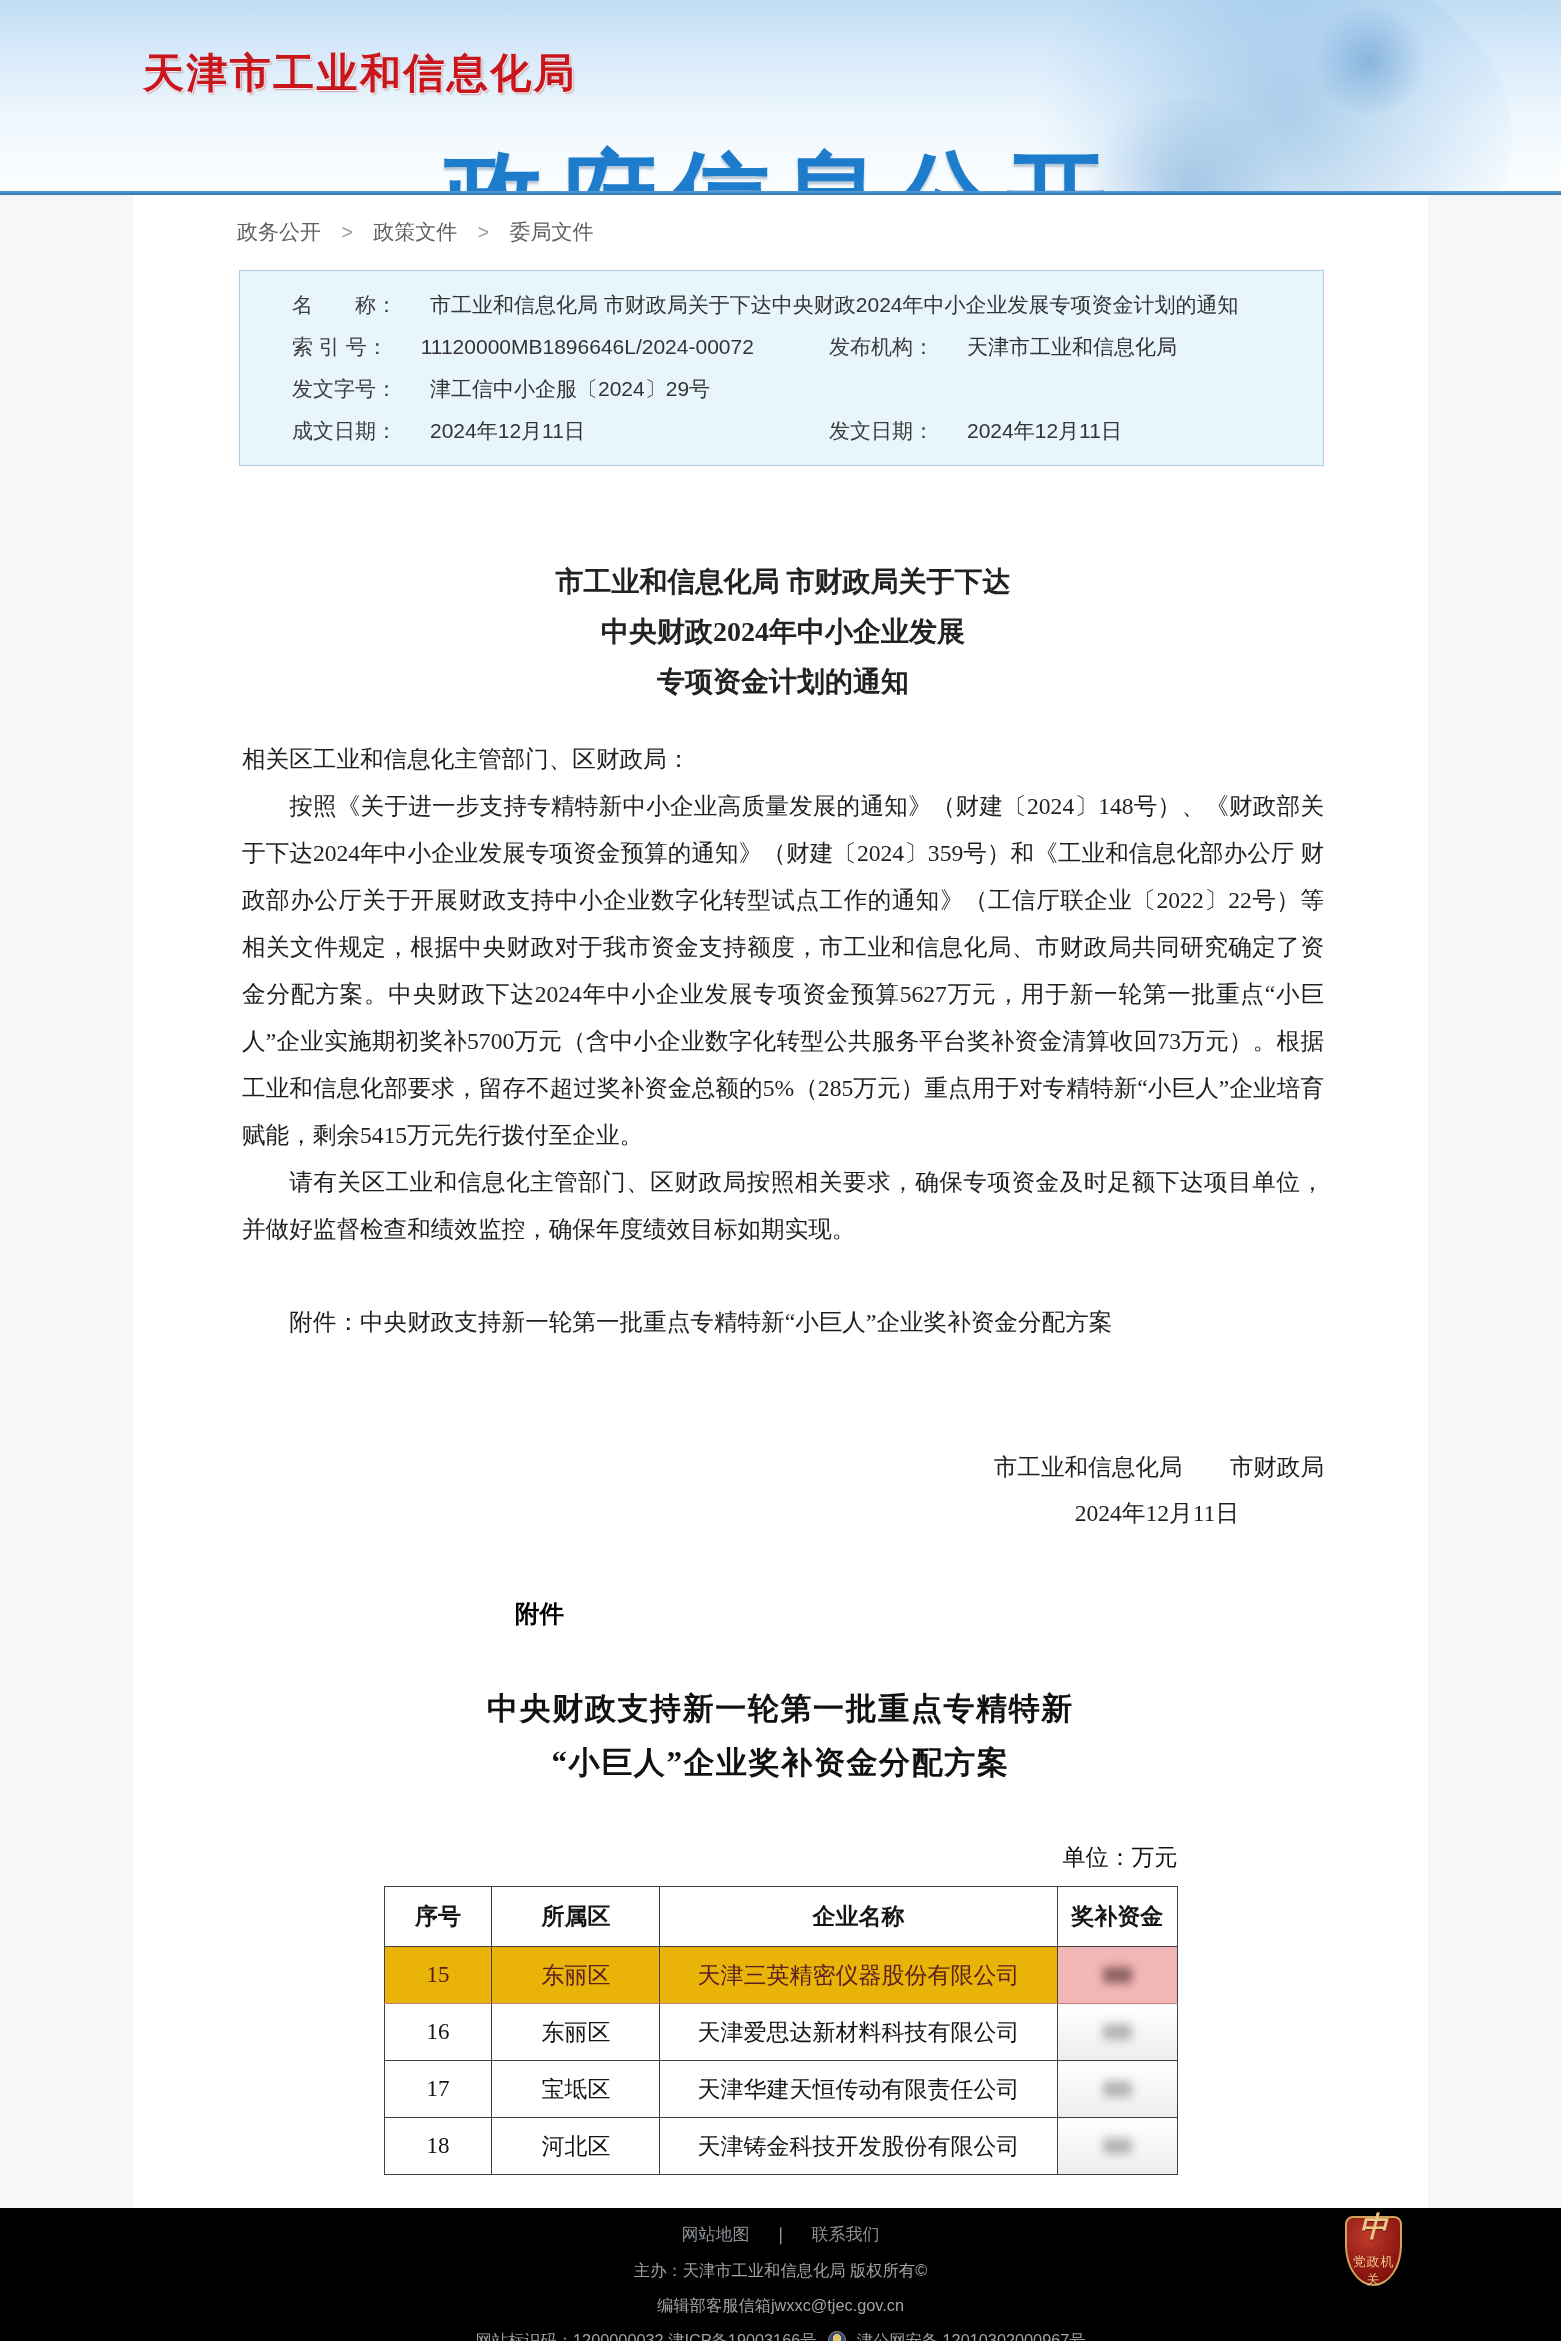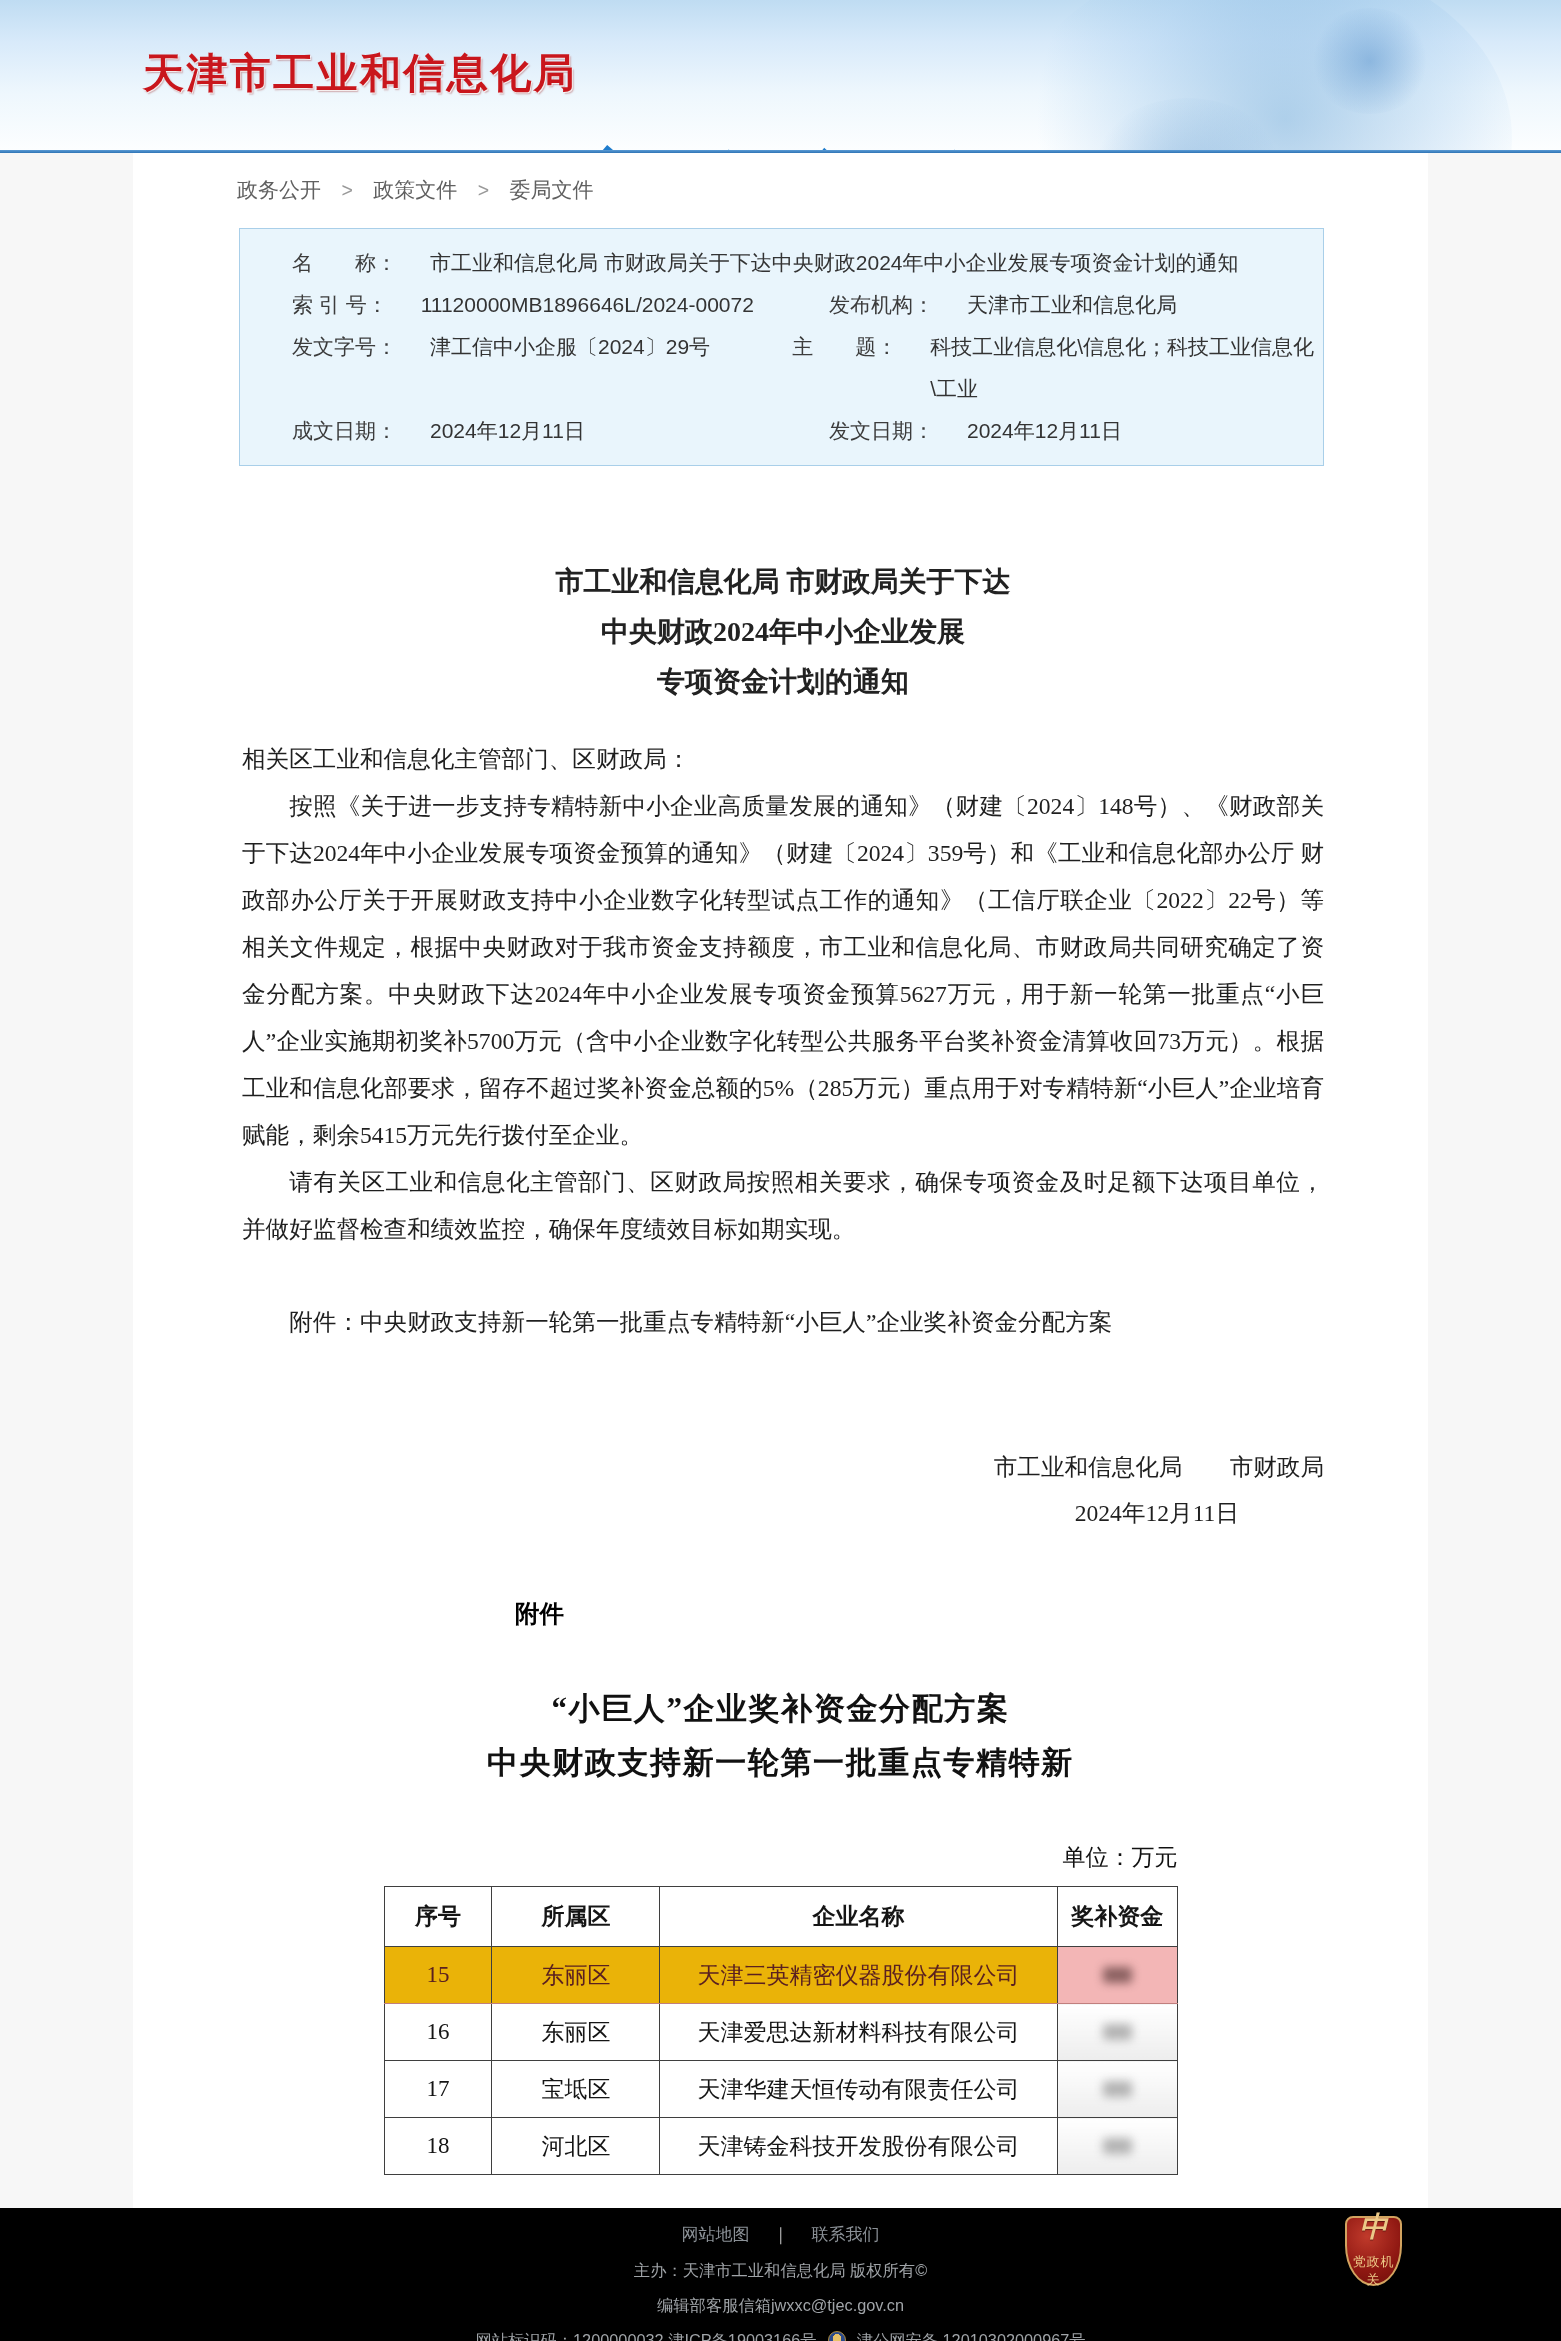--- a/index.html
+++ b/index.html
@@ -128,24 +128,20 @@
         <div class="meta-cell">
           <span class="meta-label">发布机构：</span>
           <span class="meta-value">天津市工业和信息化局</span>
         </div>
       </div>
       <div class="meta-row">
         <div class="meta-cell left">
           <span class="meta-label">发文字号：</span>
           <span class="meta-value">津工信中小企服〔2024〕29号</span>
         </div>
-        <div class="meta-cell">
-          <span class="meta-label">主　　题：</span>
-          <span class="meta-value">科技工业信息化\信息化；科技工业信息化\工业</span>
-        </div>
       </div>
       <div class="meta-row">
         <div class="meta-cell left">
           <span class="meta-label">成文日期：</span>
           <span class="meta-value">2024年12月11日</span>
         </div>
         <div class="meta-cell">
           <span class="meta-label">发文日期：</span>
           <span class="meta-value">2024年12月11日</span>
         </div>
@@ -163,22 +159,22 @@
       <div class="para">请有关区工业和信息化主管部门、区财政局按照相关要求，确保专项资金及时足额下达项目单位，并做好监督检查和绩效监控，确保年度绩效目标如期实现。</div>
       <div class="attach-line">附件：中央财政支持新一轮第一批重点专精特新“小巨人”企业奖补资金分配方案</div>
       <div class="sign-block">
         <div class="sign-line">市工业和信息化局　　市财政局</div>
         <div class="sign-date">2024年12月11日</div>
       </div>
     </div>
 
     <div class="appendix-label">附件</div>
     <div class="appendix-title">
+      <div>中央财政支持新一轮第一批重点专精特新</div>
       <div>“小巨人”企业奖补资金分配方案</div>
-      <div>中央财政支持新一轮第一批重点专精特新</div>
     </div>
 
     <div class="table-wrap">
       <div class="unit-note">单位：万元</div>
       <table class="fund">
         <thead>
           <tr>
             <th class="col-no">序号</th>
             <th class="col-district">所属区</th>
             <th class="col-company">企业名称</th>

